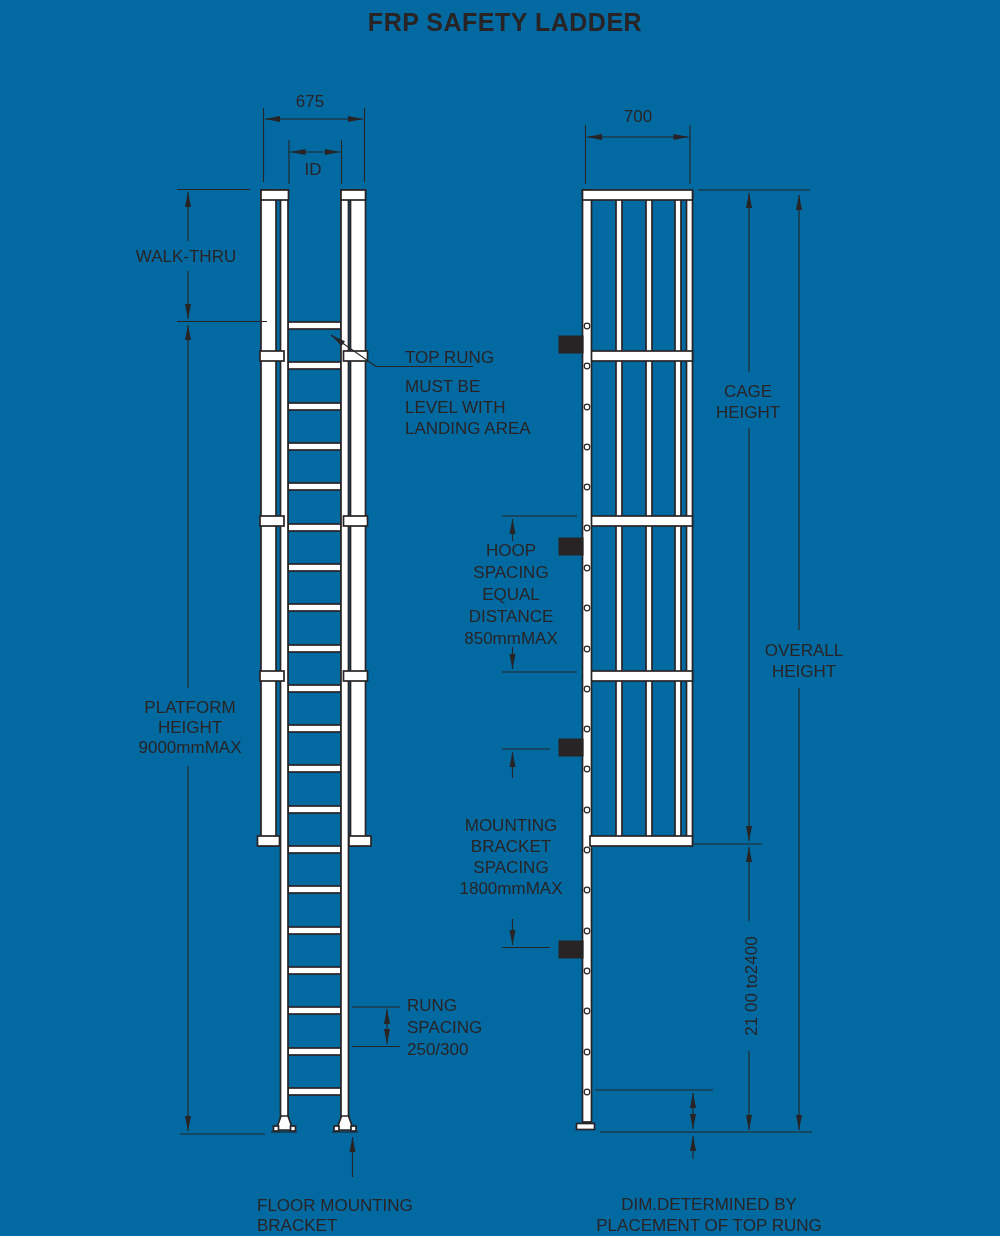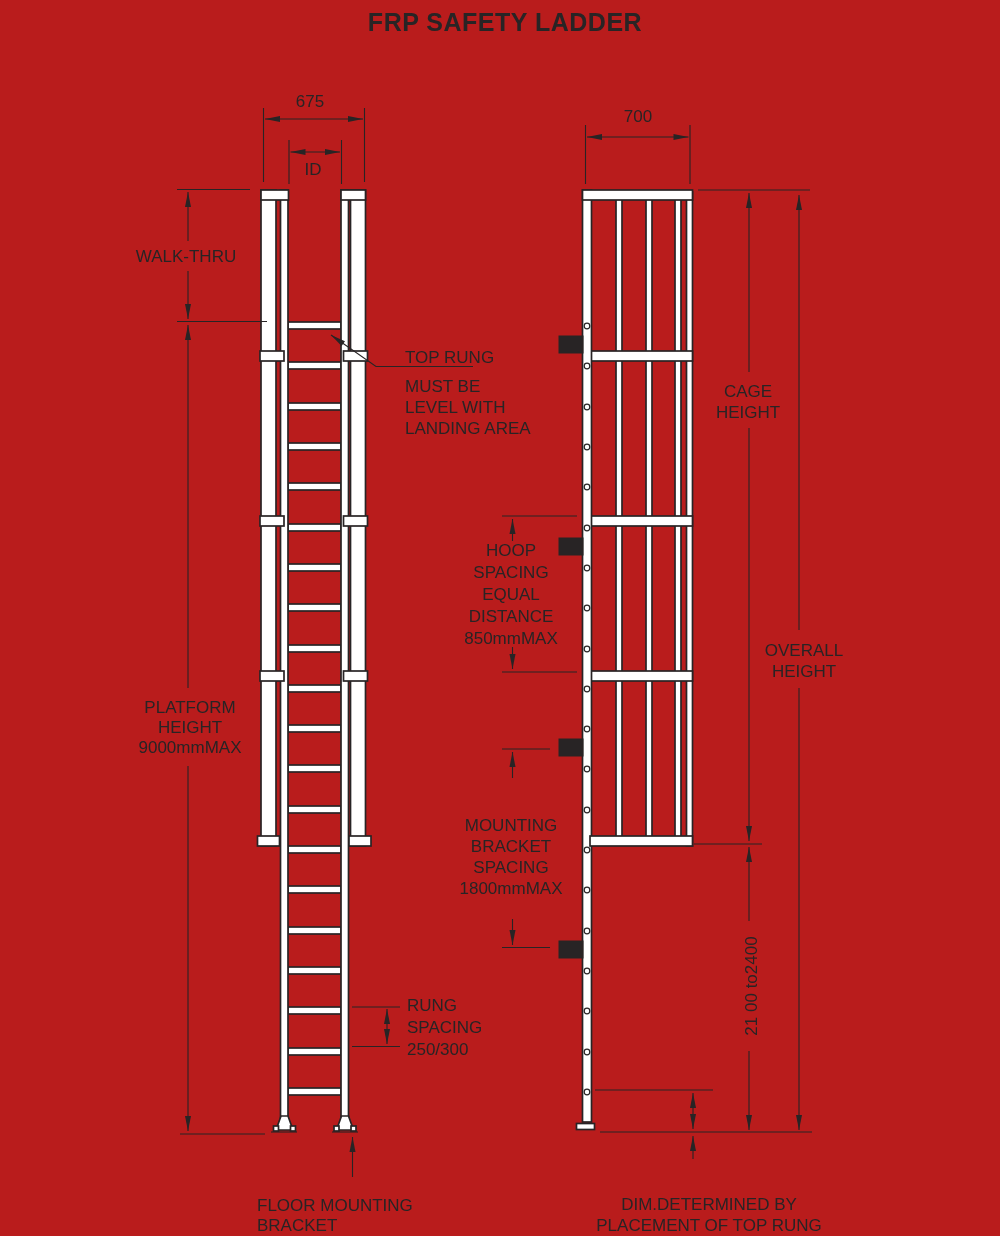--- a/index.html
+++ b/index.html
@@ -1,16 +1,16 @@
 <!DOCTYPE html>
 <html><head>
 <meta charset="utf-8">
 <style>
   html,body{margin:0;padding:0;background:#ffffff;}
-  .page{position:relative;width:1000px;height:1236px;background:#b91c1c;overflow:hidden;}
+  .page{position:relative;width:1000px;height:1236px;background:#0369a1;overflow:hidden;}
   svg text{font-family:"Liberation Sans","DejaVu Sans",sans-serif;fill:#282425;}
   .lbl{font-size:17px;}
   .ttl{font-size:25px;font-weight:bold;letter-spacing:.5px;}
   .mid{text-anchor:middle;}
   .struct{stroke:#282425;stroke-width:1.7;fill:#ffffff;}
   .thin{stroke:#282425;stroke-width:1.1;fill:none;}
   .blk{fill:#282425;stroke:#282425;stroke-width:1;}
   .bolt{stroke:#282425;stroke-width:1.2;fill:#ffffff;}
 </style>
 </head>

